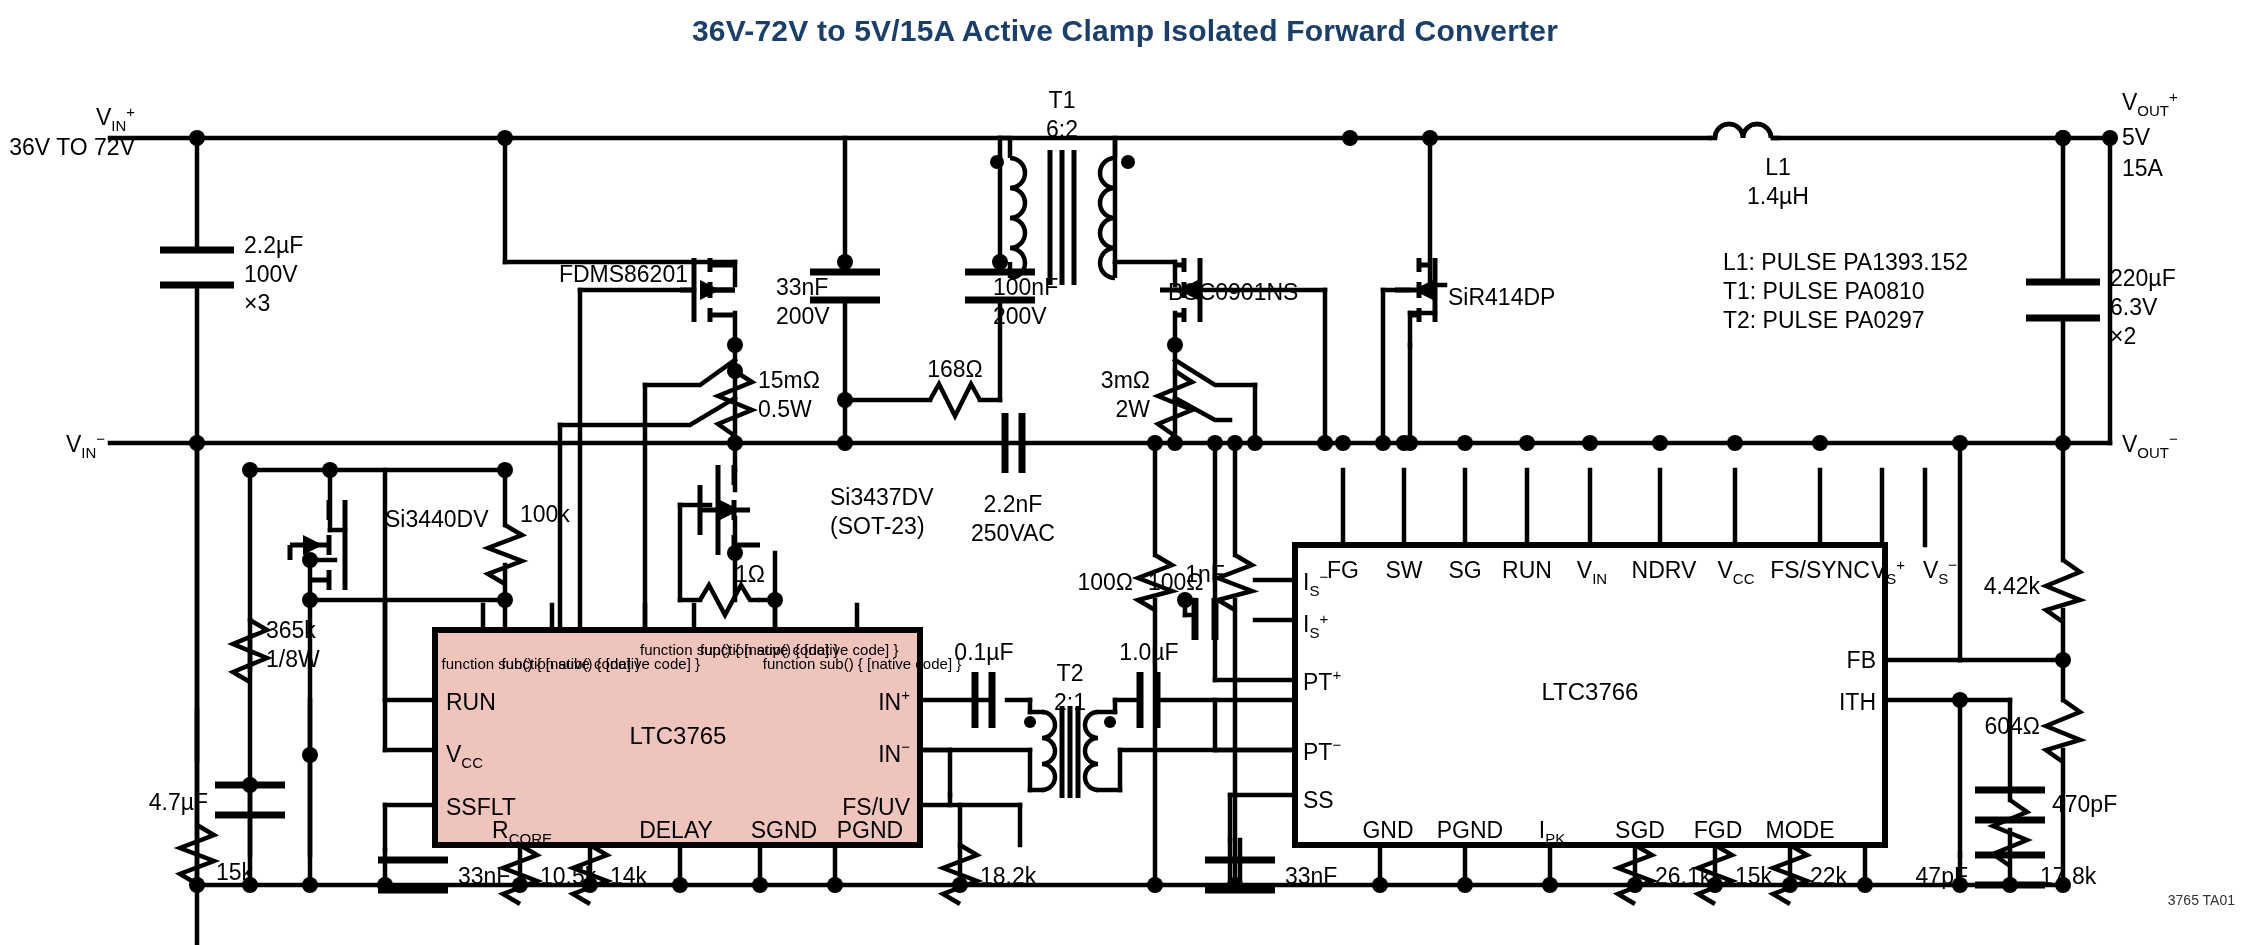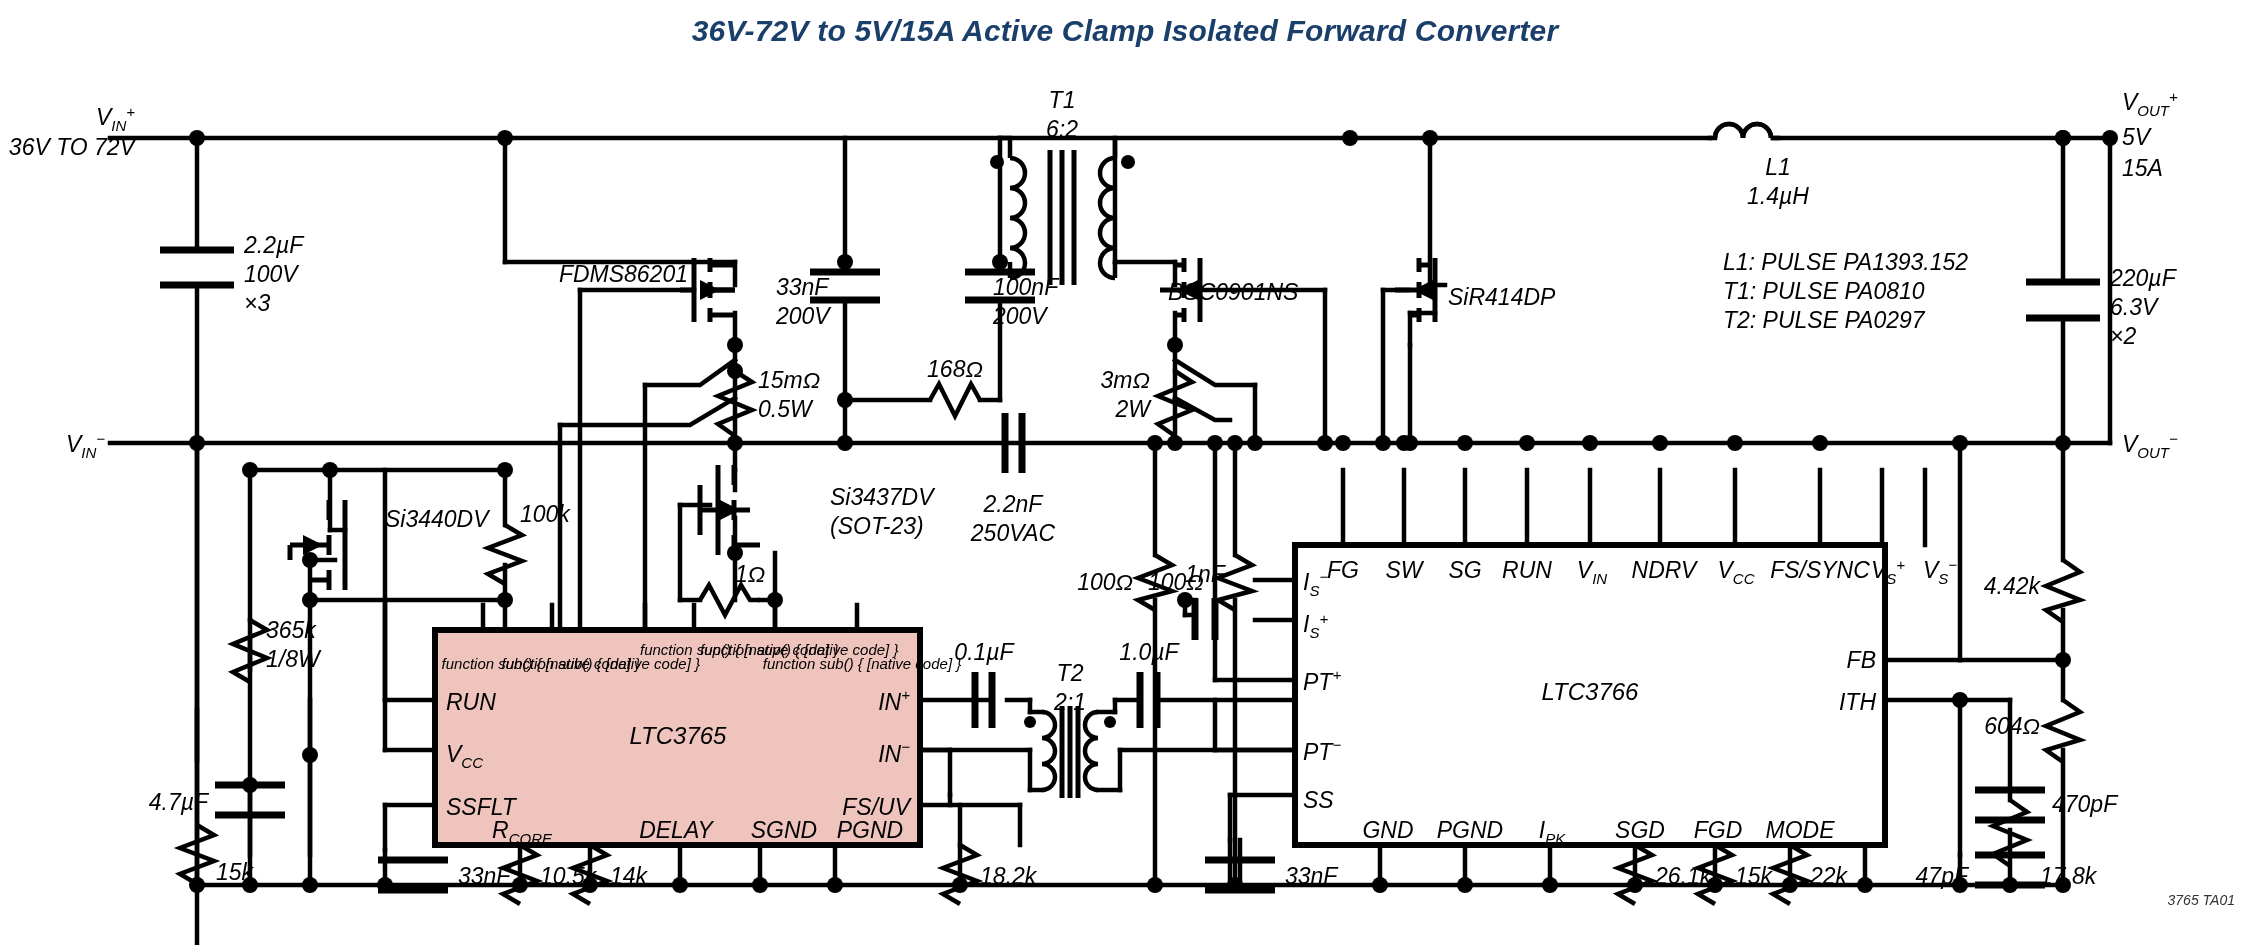--- a/index.html
+++ b/index.html
@@ -1,18 +1,18 @@
 <!DOCTYPE html>
 <html><head>
 <meta charset="utf-8">
 <style>
   html,body{margin:0;padding:0;background:#ffffff;}
   body{width:2250px;height:945px;position:relative;overflow:hidden;
        font-family:"Liberation Sans","DejaVu Sans",sans-serif;color:#000;}
-  #root{position:absolute;left:0;top:0;width:2250px;height:945px;font-style:italic;}
+  #root{position:absolute;left:0;top:0;width:2250px;height:945px;}
   #title{position:absolute;left:0;top:14px;width:2250px;text-align:center;
          font-size:30px;font-weight:bold;color:#1b3f6b;letter-spacing:.2px;}
   svg#sch{position:absolute;left:0;top:0;width:2250px;height:945px;}
   .lbl{font-family:"Liberation Sans","DejaVu Sans",sans-serif;font-size:23px;fill:#000;}
   .lbl.tiny{font-size:14px;fill:#333;}
   .lbl.ic{font-size:24px;}
   .sub{font-size:15px;}
   .sup{font-size:15px;}
   .mid{text-anchor:middle;}
   .end{text-anchor:end;}

